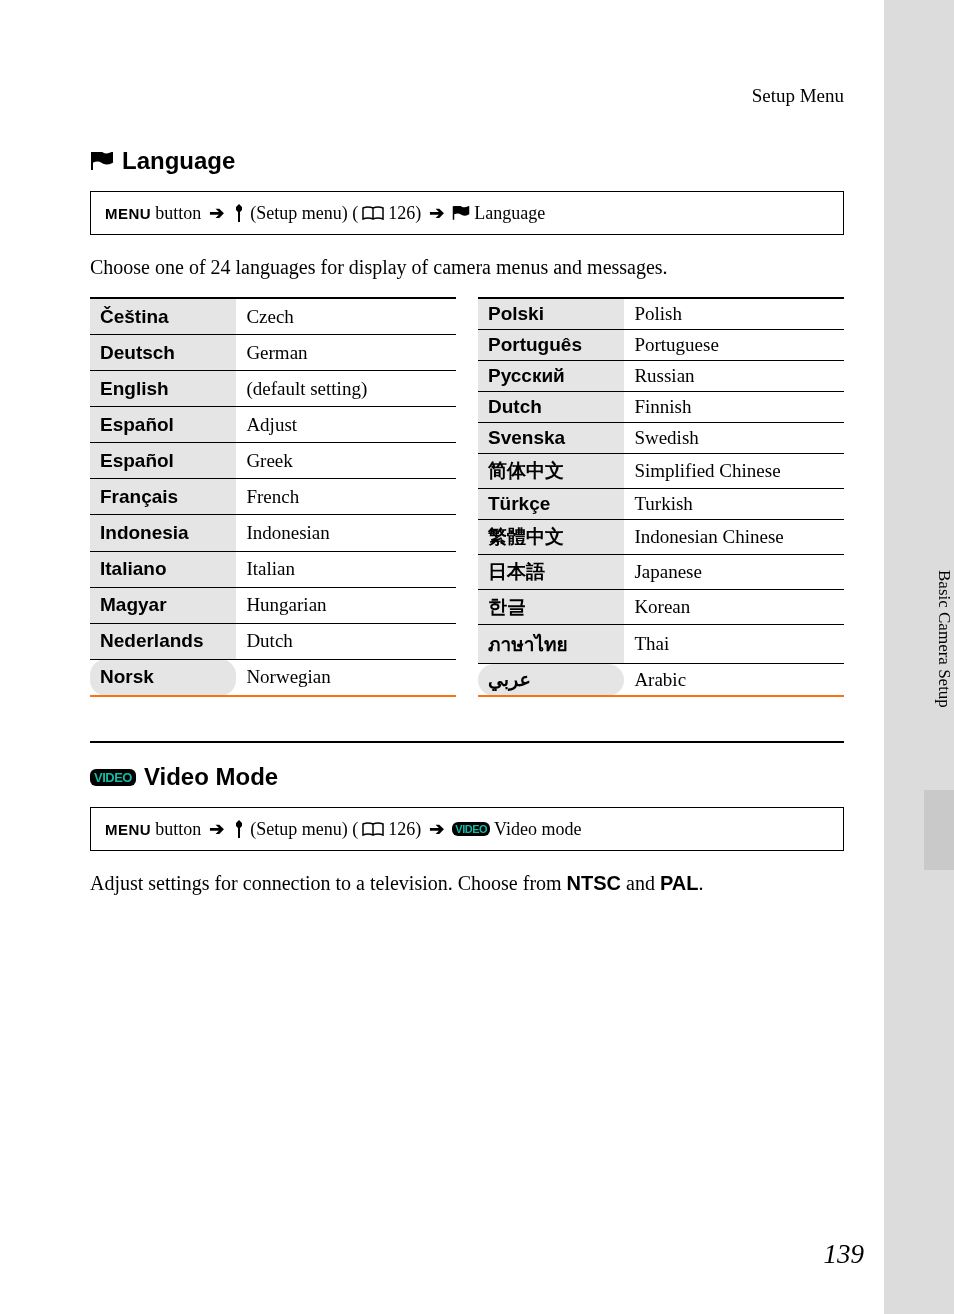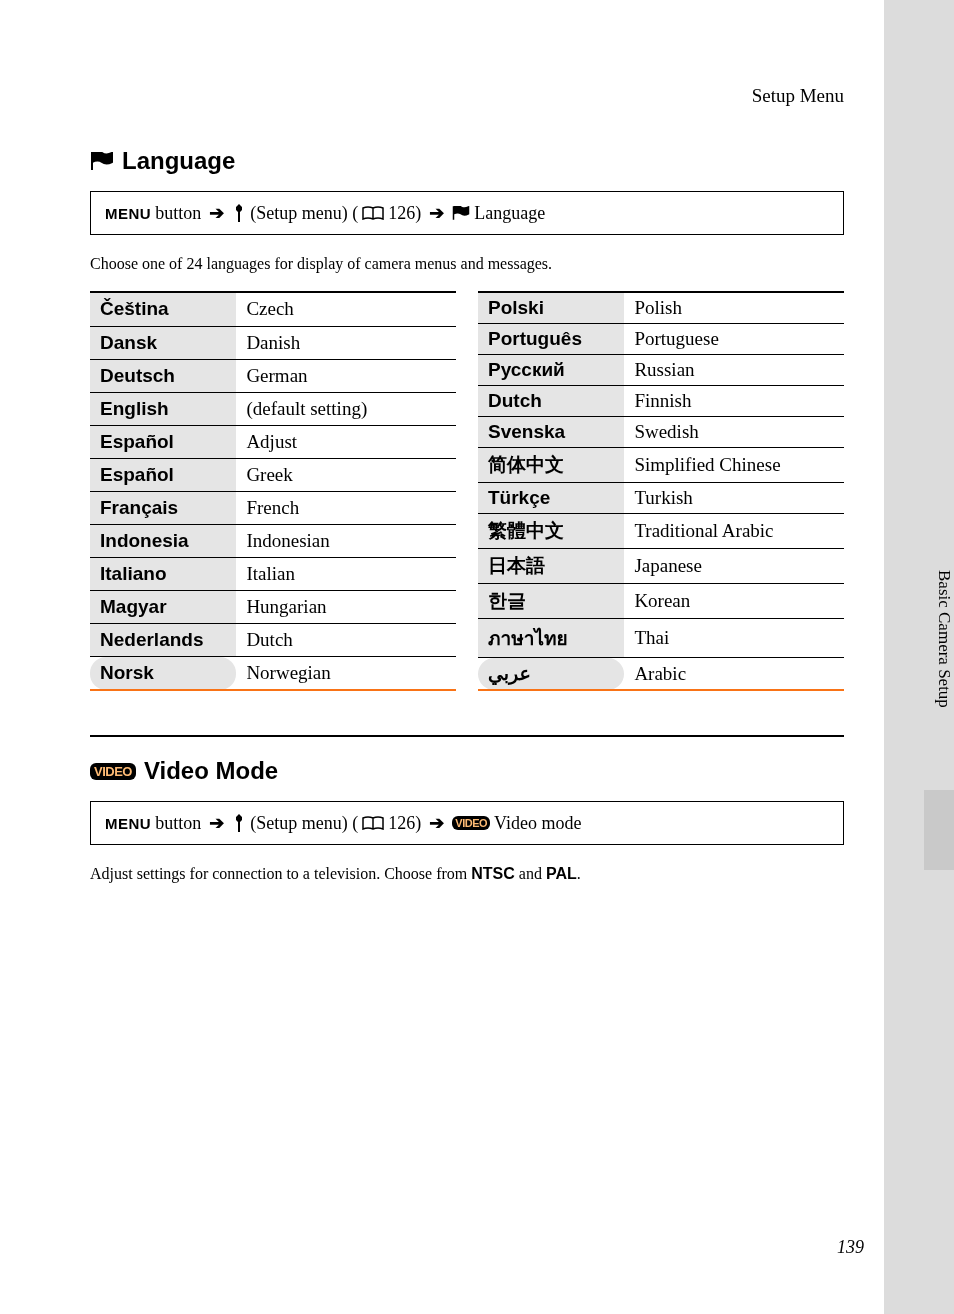--- a/index.html
+++ b/index.html
@@ -25,21 +25,21 @@
     display: flex;
     align-items: center;
     gap: 8px;
   }
   .flag-icon { width: 24px; height: 18px; }
   .video-badge {
     display: inline-flex;
     align-items: center;
     justify-content: center;
     background: #000;
-    color: #fdba74;
+    color: #14b8a6;
     font-family: Arial, sans-serif;
     font-weight: bold;
     font-size: 13px;
     padding: 1px 4px;
     border-radius: 6px;
     letter-spacing: -0.5px;
   }
   .video-badge.small { font-size: 11px; padding: 1px 3px; }
   .breadcrumb {
     border: 1px solid #000;
@@ -55,21 +55,21 @@
     font-family: Arial, sans-serif;
     font-weight: bold;
     font-size: 15px;
     letter-spacing: 0.5px;
   }
   .arrow { font-weight: bold; margin: 0 4px; }
   .wrench-icon { width: 14px; height: 18px; display:inline-block; }
   .book-icon { width: 22px; height: 14px; display:inline-block; }
   .flag-mini { width: 18px; height: 14px; display:inline-block; }
   .paragraph {
-    font-size: 16px;
+    font-size: 20px;
     margin-bottom: 16px;
     line-height: 1.4;
   }
   .tables {
     display: flex;
     gap: 22px;
     margin-bottom: 44px;
   }
   table {
     border-collapse: collapse;
@@ -119,23 +119,23 @@
   .side-tab-thumb {
     background: #c9c9c9;
     height: 80px;
     width: 30px;
     align-self: flex-end;
     margin-right: 0;
   }
   .page-number {
     position: absolute;
     right: 20px;
-    bottom: 56px;
+    bottom: 44px;
     font-style: italic;
-    font-size: 18px;
+    font-size: 27px;
   }
 </style>
 </head>
 <body>
 
 <div class="page">
 
   <div class="header-right">Setup Menu</div>
 
   <h2>
@@ -167,24 +167,20 @@
   <p class="paragraph">Choose one of 24 languages for display of camera menus and messages.</p>
 
   <div class="tables">
     <table>
         <tbody id="tbl-left">
           <tr>
             <td class="native">Čeština</td>
             <td class="english">Czech</td>
           </tr>
           <tr>
-            <td class="native">Dansk</td>
-            <td class="english">Danish</td>
-          </tr>
-          <tr>
             <td class="native">Deutsch</td>
             <td class="english">German</td>
           </tr>
           <tr>
             <td class="native">English</td>
             <td class="english">(default setting)</td>
           </tr>
           <tr>
             <td class="native">Español</td>
             <td class="english">Adjust</td>
@@ -244,21 +240,21 @@
           <tr>
             <td class="native">简体中文</td>
             <td class="english">Simplified Chinese</td>
           </tr>
           <tr>
             <td class="native">Türkçe</td>
             <td class="english">Turkish</td>
           </tr>
           <tr>
             <td class="native">繁體中文</td>
-            <td class="english">Traditional Arabic</td>
+            <td class="english">Indonesian Chinese</td>
           </tr>
           <tr>
             <td class="native">日本語</td>
             <td class="english">Japanese</td>
           </tr>
           <tr>
             <td class="native">한글</td>
             <td class="english">Korean</td>
           </tr>
           <tr>

